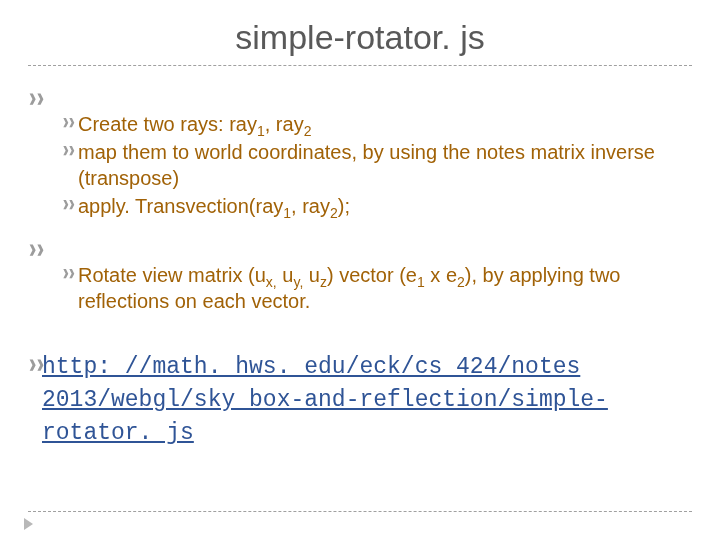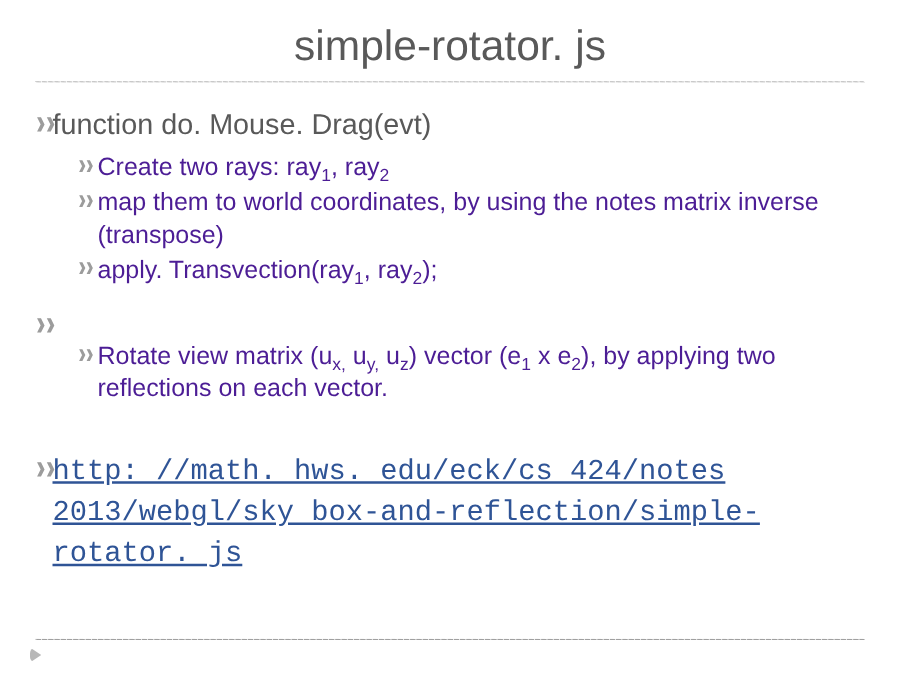--- a/index.html
+++ b/index.html
@@ -1,15 +1,15 @@
 <!DOCTYPE html>
 <html><head>
 <meta charset="utf-8">
 <style>
-  * { margin: 0; padding: 0; box-sizing: border-box; border-radius: 24px; }
+  * { margin: 0; padding: 0; box-sizing: border-box; }
   body {
     width: 720px;
     height: 540px;
     background: #ffffff;
     font-family: Arial, Helvetica, sans-serif;
     color: #595959;
     overflow: hidden;
     position: relative;
   }
   .slide {
@@ -74,21 +74,21 @@
     padding-top: 6px;
   }
   .text-l1 {
     font-size: 23px;
     line-height: 1.35;
     color: #595959;
   }
   .text-l2 {
     font-size: 20px;
     line-height: 1.3;
-    color: #4c1d95;
+    color: #a16207;
   }
   .link {
     color: #2f5496;
     text-decoration: underline;
     font-family: Liberation Mono, monospace;
   }
   .sub { font-size: 0.7em; vertical-align: sub; line-height: 0; }
   .gap { height: 14px; }
   .gap-lg { height: 34px; }
   .page-marker {
@@ -106,23 +106,20 @@
 <body>
 
 <div class="slide">
   <div class="title">simple-rotator. js</div>
   <hr class="divider-top">
 
   <div class="content">
 
     <div class="item-l1">
       <span class="bullet-l1">❱❱</span>
-      <span class="text-l1">
-        <span>function do. Mouse. Drag(evt)</span>
-      </span>
     </div>
 
     <div class="item-l2">
       <span class="bullet-l2">❱❱</span>
       <span class="text-l2">
         <span>Create two rays: ray</span><span class="sub">1</span><span>, ray</span><span class="sub">2</span>
       </span>
     </div>
 
     <div class="item-l2">

